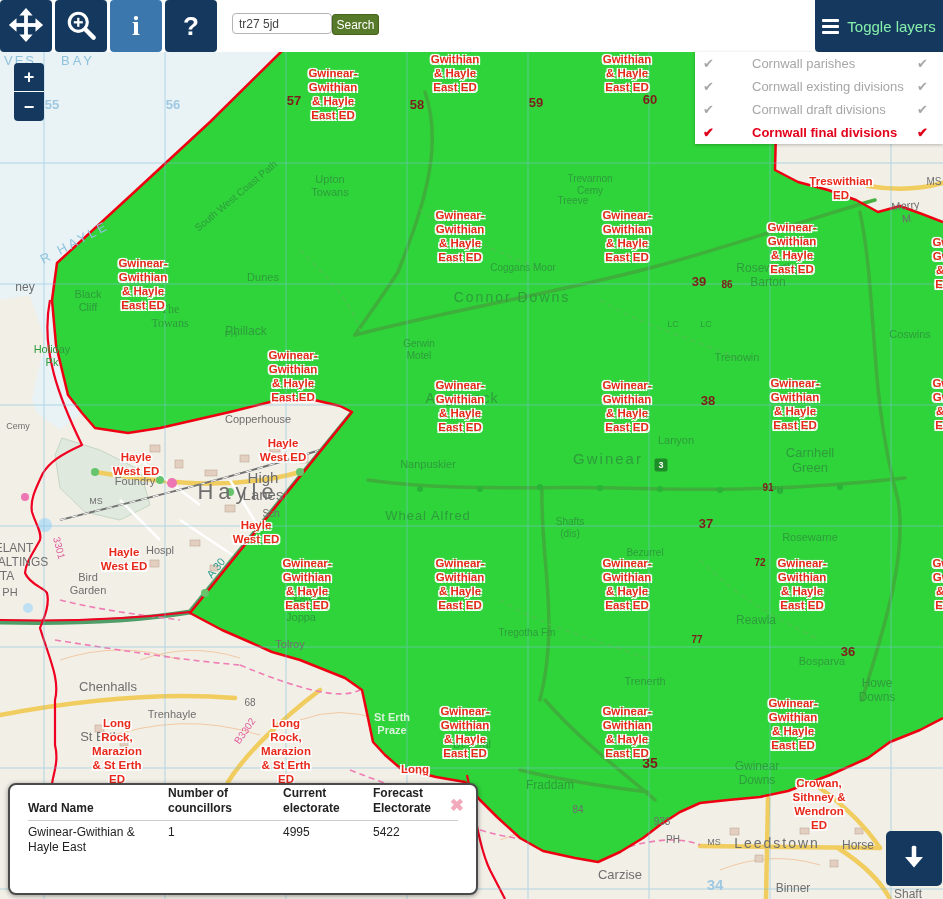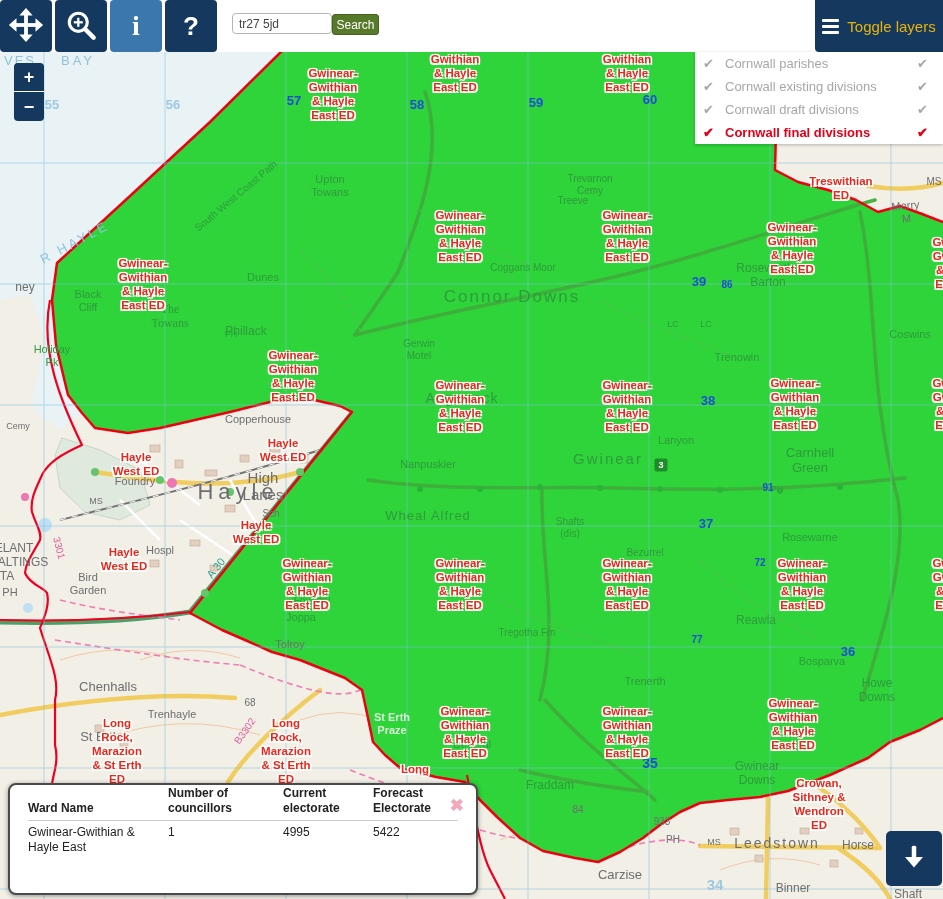--- a/index.html
+++ b/index.html
@@ -9,21 +9,21 @@
   #map svg{position:absolute;left:0;top:0;}
   
   .pl{position:absolute;white-space:pre-line;text-align:center;line-height:1.15;
       transform:translate(-50%,-50%);pointer-events:none;z-index:2;}
   .pl.g{color:#2e9c3c;}
   .pl.gp{color:#d9f2d9;font-weight:bold;}
   .pl.gy{color:#6e6e6e;}
   .pl.b{color:#8fc3dd;}
   .pl.pk{color:#e05c9a;}
   .pl.tl{color:#2f9e8f;}
-  .pl.ng{color:#1d4ed8;font-weight:bold;}
+  .pl.ng{color:#7f1d1d;font-weight:bold;}
   .pl.nb{color:#9fc9e2;font-weight:bold;}
   .edl{position:absolute;transform:translateX(-50%);white-space:pre-line;text-align:center;
        font-weight:bold;font-size:11.5px;line-height:1.22;color:#e8281b;z-index:3;
        text-shadow:-1.5px -1.5px 0 #fff,1.5px -1.5px 0 #fff,-1.5px 1.5px 0 #fff,1.5px 1.5px 0 #fff,0 0 3px #fff;
        pointer-events:none;}
   .badge3{position:absolute;width:13px;height:13px;background:#1e8c28;color:#fff;
        font-size:9px;font-weight:bold;text-align:center;line-height:13px;z-index:2;
        transform:translate(-50%,-50%);border-radius:2px;}
   
   #header{position:absolute;left:0;top:0;width:943px;height:52px;background:#ffffff;z-index:10;}
@@ -31,32 +31,32 @@
         border-radius:4px;color:#fff;cursor:pointer;display:flex;align-items:center;justify-content:center;z-index:11;}
   .tbtn.active{background:#3b77ad;}
   .tbtn .glyph{font-weight:bold;font-size:26px;color:#fff;}
   .tbtn .serifglyph{font-family:"Liberation Serif",serif;font-weight:bold;font-size:28px;color:#fff;}
   #search-input{position:absolute;left:232px;top:13px;width:86px;height:19px;z-index:11;
         border:1px solid #b5b5b5;border-radius:4px;font-size:12px;color:#444;padding:0 6px;}
   #search-btn{position:absolute;left:332px;top:14px;width:47px;height:21px;z-index:11;
         background:#56792a;color:#fff;border:1px solid #47631f;border-radius:3px;
         font-size:12px;cursor:pointer;padding:0;}
   #toggle-layers{position:absolute;right:0;top:0;width:128px;height:52px;z-index:11;
-        background:#15395e;color:#eab308;border:none;border-radius:0 0 0 4px;font-size:15px;
+        background:#15395e;color:#86efac;border:none;border-radius:0 0 0 4px;font-size:15px;
         cursor:pointer;display:flex;align-items:center;justify-content:center;gap:8px;}
   .burger{display:inline-flex;flex-direction:column;gap:3px;}
   .burger i{display:block;width:17px;height:3px;background:#fff;border-radius:1px;}
   
   #layers-panel{position:absolute;left:695px;top:52px;width:248px;z-index:11;background:#fff;
         box-shadow:0 1px 3px rgba(0,0,0,.25);font-size:13px;}
   #layers-panel .phead{display:flex;justify-content:space-between;font-weight:bold;color:#222;
         padding:7px 8px 6px 8px;}
   .lrow{display:flex;align-items:center;height:23px;padding:0 8px;}
   .lrow .chk{width:18px;font-size:13px;}
-  .lrow .lbl{flex:1;padding-left:4px;}
+  .lrow .lbl{flex:1;padding-left:4px;margin-left:27px;}
   .lrow.inactive{color:#a7a7a7;}
   .lrow.inactive .chk{color:#a7a7a7;}
   .lrow.active{color:#e2001a;font-weight:bold;}
   .lrow.active .chk{color:#e2001a;}
   
   #zoomctl{position:absolute;left:14px;top:63px;width:30px;z-index:11;}
   #zoomctl button{display:block;width:30px;height:29px;background:#15395e;color:#fff;border:none;
         font-size:18px;font-weight:bold;cursor:pointer;line-height:1;}
   #zoom-in{border-radius:4px 4px 0 0;border-bottom:1px solid #fff!important;}
   #zoom-out{border-radius:0 0 4px 4px;}
@@ -226,21 +226,21 @@
         <line x1="0" y1="768" x2="943" y2="768"></line>
       <line x1="0" y1="889" x2="943" y2="889"></line>
     </g>
   </svg>
   <div id="labels">
       <div class="pl g" style="left: 330px; top: 186px; font-size: 11px; transform: translate(-50%, -50%);">Upton
 Towans</div>
       <div class="pl g" style="left: 590px; top: 184px; font-size: 10px; transform: translate(-50%, -50%);">Trevarnon
 Cemy</div>
       <div class="pl g" style="left: 573px; top: 201px; font-size: 10px; transform: translate(-50%, -50%);">Treeve</div>
-      <div class="pl g" style="left: 512px; top: 297px; font-size: 17px; letter-spacing: 2px; transform: translate(-50%, -50%);">Connor Downs</div>
+      <div class="pl g" style="left: 512px; top: 297px; font-size: 14px; letter-spacing: 2px; transform: translate(-50%, -50%);">Connor Downs</div>
       <div class="pl g" style="left: 523px; top: 268px; font-size: 10px; transform: translate(-50%, -50%);">Coggans Moor</div>
       <div class="pl g" style="left: 419px; top: 349px; font-size: 10px; transform: translate(-50%, -50%);">Gerwin
 Motel</div>
       <div class="pl g" style="left: 246px; top: 332px; font-size: 12px; transform: translate(-50%, -50%);">Phillack</div>
       <div class="pl g" style="left: 170px; top: 317px; font-size: 12px; transform: translate(-50%, -50%); font-family: Liberation Serif, serif;">The
 Towans</div>
       <div class="pl g" style="left: 88px; top: 301px; font-size: 11px; transform: translate(-50%, -50%);">Black
 Cliff</div>
       <div class="pl g" style="left: 263px; top: 277px; font-size: 11px; transform: translate(-50%, -50%);">Dunes</div>
       <div class="pl g" style="left: 52px; top: 356px; font-size: 11px; transform: translate(-50%, -50%);">Holiday

